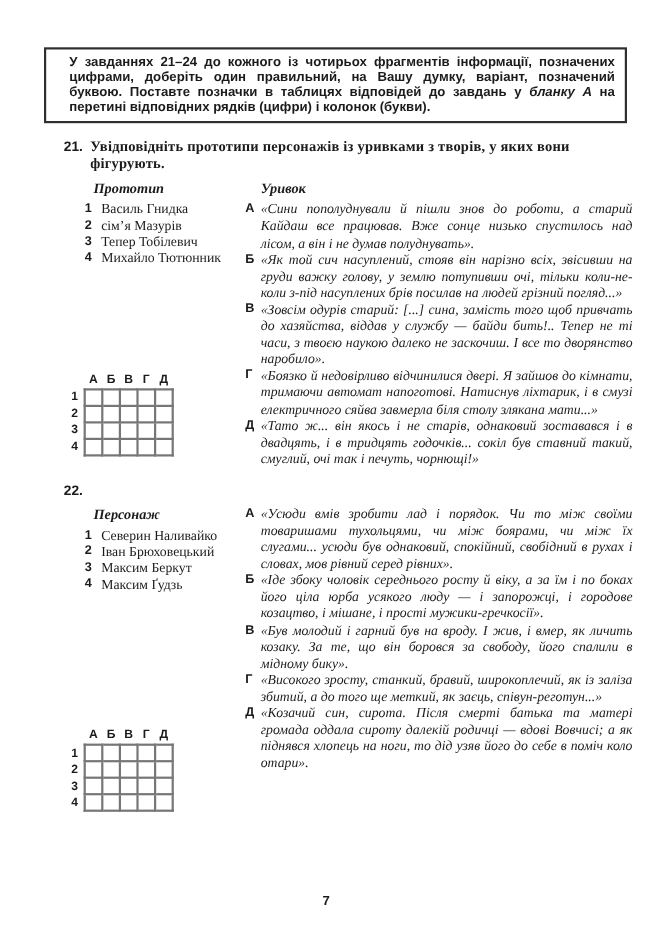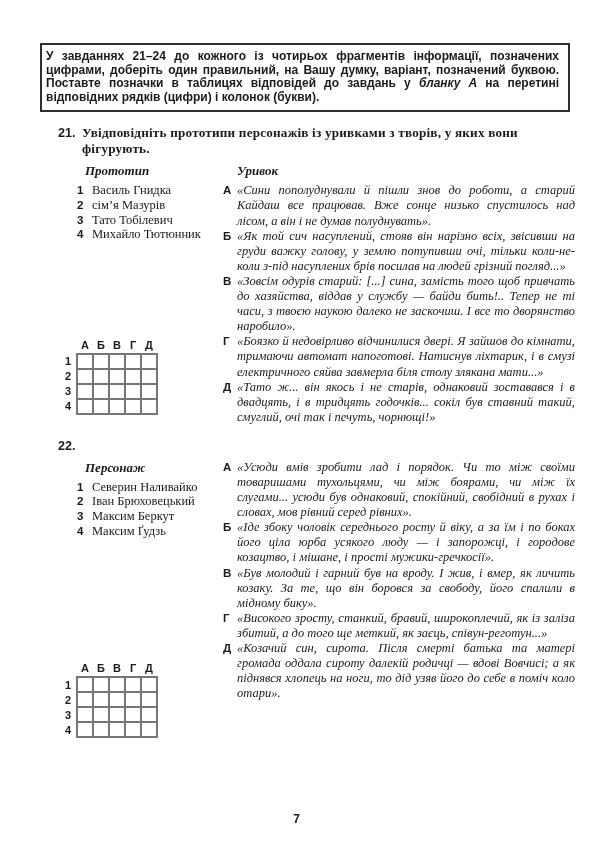--- a/index.html
+++ b/index.html
@@ -9,21 +9,21 @@
     width:607px; height:864px;
     background:#ffffff;
     color:#1b1b1b;
     font-family:"Liberation Serif", serif;
     overflow:hidden;
   }
   
   .instr-box {
     margin:43px 37px 0 40px;
     border:2px solid #2f2f2f;
-    padding:5px 9px 6px 4px;
+    padding:5px 9px 6px 21px;
   }
   .instr-text {
     font-family:"Liberation Sans", sans-serif;
     font-weight:bold;
     font-size:12px;
     line-height:13.6px;
     text-align:justify;
   }
   .instr-em { font-style:italic; }
   
@@ -114,21 +114,21 @@
         <div class="list-row">
           <span class="list-num">1</span>
           <span class="list-name">Василь Гнидка</span>
         </div>
         <div class="list-row">
           <span class="list-num">2</span>
           <span class="list-name">сім’я Мазурів</span>
         </div>
         <div class="list-row">
           <span class="list-num">3</span>
-          <span class="list-name">Тато Тобілевич</span>
+          <span class="list-name">Тепер Тобілевич</span>
         </div>
         <div class="list-row">
           <span class="list-num">4</span>
           <span class="list-name">Михайло Тютюнник</span>
         </div>
 
         <table class="answer-grid grid-21">
           <tbody>
               <tr>
             <th class="corner"></th>

